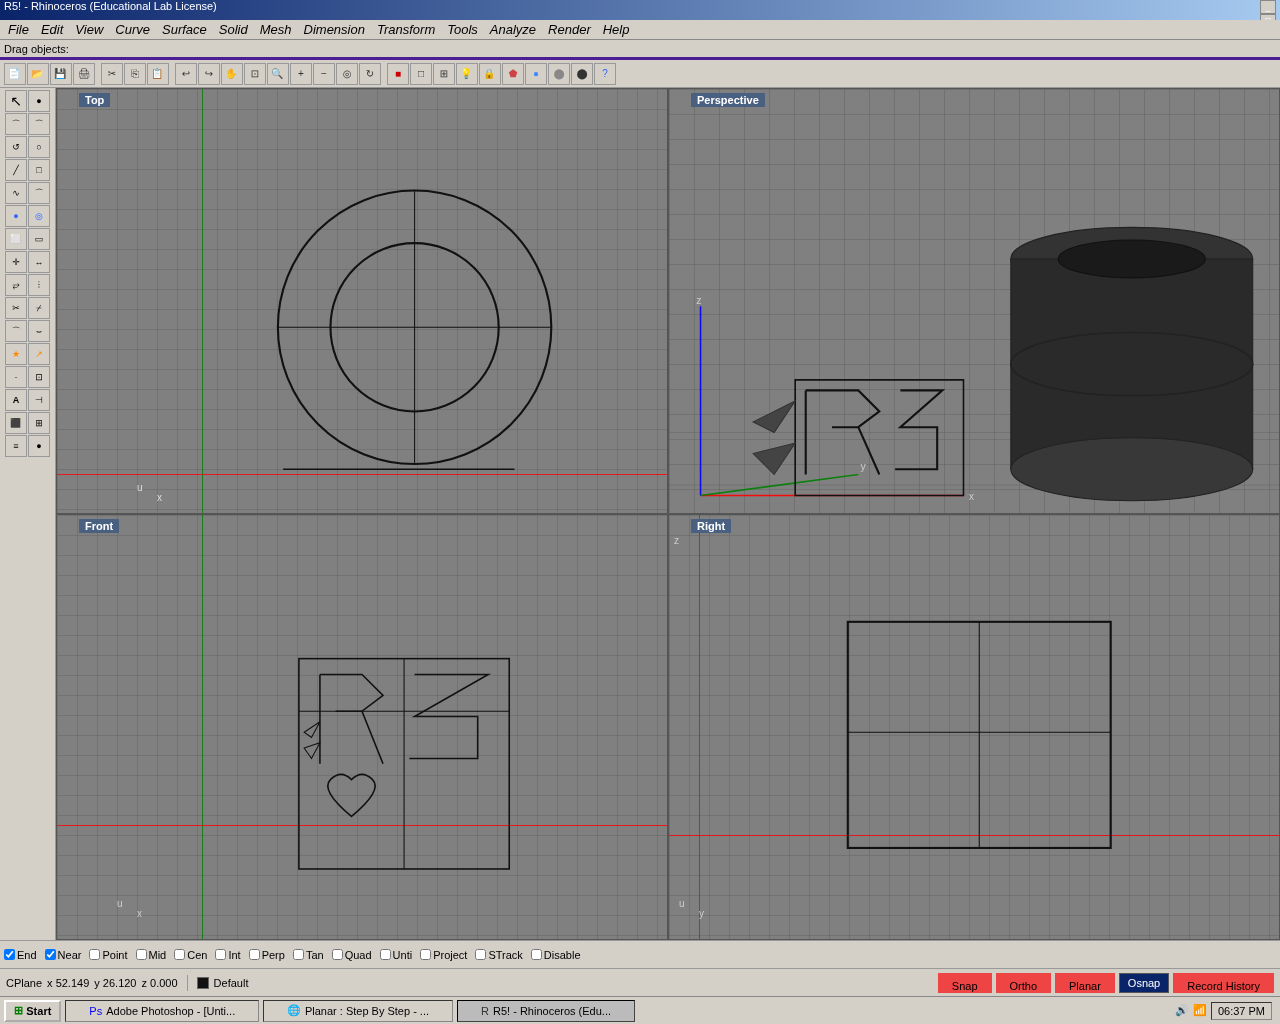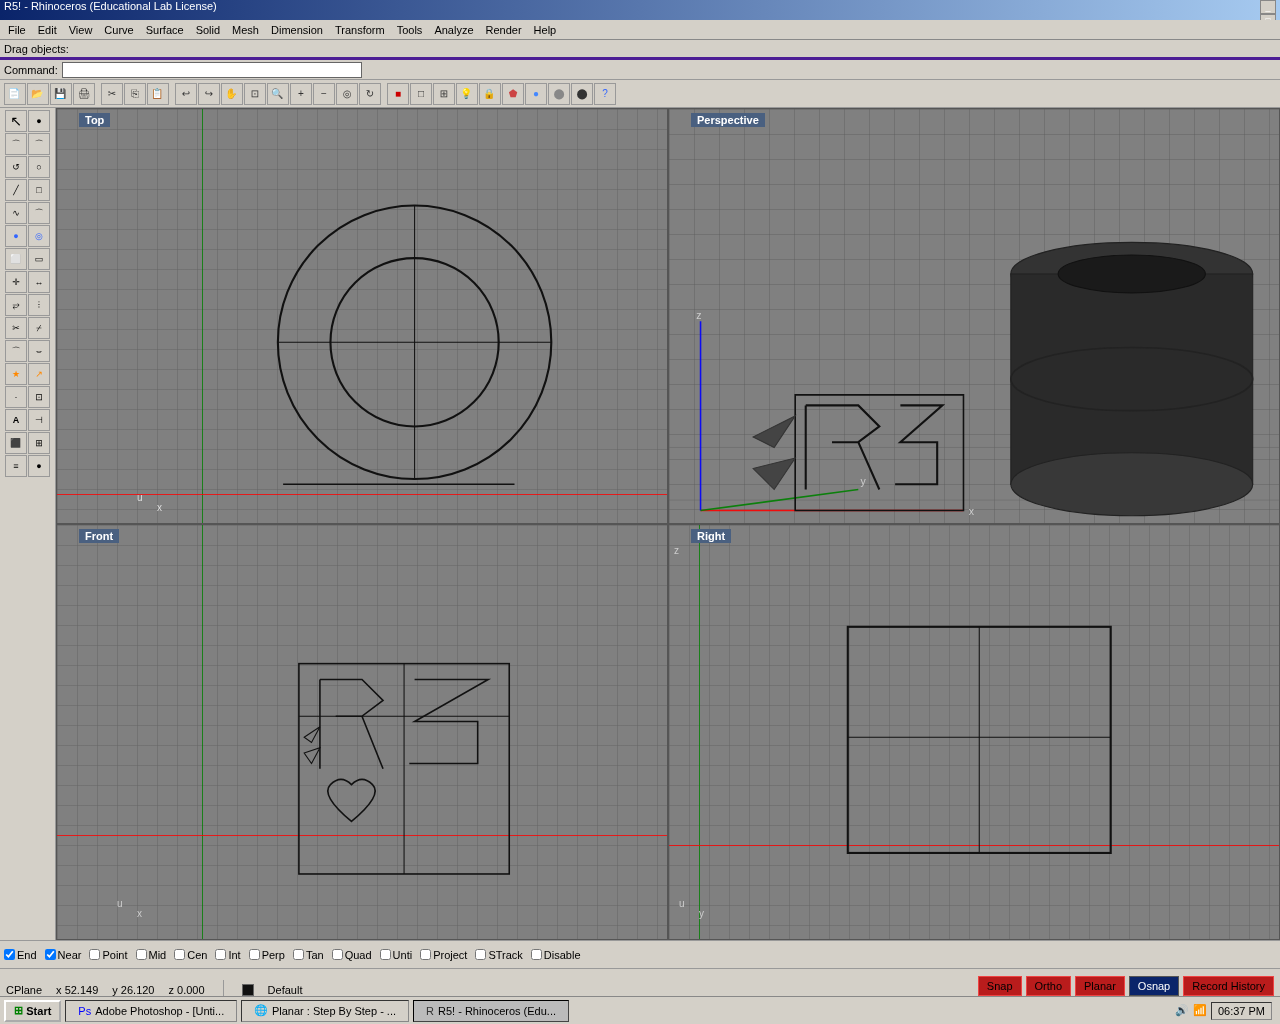--- a/index.html
+++ b/index.html
@@ -28,22 +28,23 @@
     #menu-bar {
       background: #d4d0c8;
       height: 20px;
       display: flex;
       align-items: center;
       padding: 0 2px;
       border-bottom: 1px solid #888;
     }
     .menu-item {
       padding: 2px 6px;
-      font-size: 11px;
+      font-size: 13px;
       cursor: pointer;
+      font-style: italic;
     }
 
     
     #status-area {
       background: #d4d0c8;
       height: 20px;
       display: flex;
       align-items: center;
       padding: 0 4px;
       font-size: 11px;
@@ -164,37 +165,37 @@
     .status-check {
       display: flex; align-items: center; gap: 2px;
     }
     .status-check input[type=checkbox] { width: 11px; height: 11px; }
 
     
     #info-bar {
       background: #d4d0c8;
       height: 28px;
       display: flex;
-      align-items: flex-end;
+      align-items: center;
       padding: 0 6px;
       border-top: 1px solid #999;
       font-size: 11px;
-      gap: 14px;
+      gap: 5px;
     }
 
     
     #status-buttons {
       display: flex;
       align-items: center;
       margin-left: auto;
       gap: 4px;
     }
     .status-btn {
-      background: #b91c1c;
-      border: 1px solid #ef4444;
+      background: #ef4444;
+      border: 6px solid #ef4444;
       padding: 1px 8px;
       font-size: 11px;
       cursor: pointer;
       height: 20px;
     }
     .status-btn.active {
       background: #0a246a;
       color: white;
       border: 1px solid #555;
     }
@@ -219,21 +220,21 @@
       padding: 2px 8px;
       font-size: 11px;
       font-weight: bold;
       cursor: pointer;
       height: 22px;
       display: flex; align-items: center;
     }
     .taskbar-item {
       background: #d4d0c8;
       border: 1px inset #888;
-      padding: 2px 12px;
+      padding: 2px 23px;
       font-size: 11px;
       cursor: pointer;
       height: 22px;
       display: flex; align-items: center;
       min-width: 120px;
     }
     .taskbar-time {
       margin-left: auto;
       background: #d4d0c8;
       border: 1px inset #888;
@@ -306,24 +307,20 @@
       <span class="menu-item">Tools</span>
       <span class="menu-item">Analyze</span>
       <span class="menu-item">Render</span>
       <span class="menu-item">Help</span>
     </div>
 
     <div id="status-area">
       <span>Drag objects:</span>
     </div>
 
-    <div id="command-area">
-      <span id="command-label">Command:</span>
-      <input id="command-input" type="text" class="command-input" style="">
-    </div>
 
     <div id="toolbar">
       <div class="toolbar-btn">📄</div>
       <div class="toolbar-btn">📂</div>
       <div class="toolbar-btn">💾</div>
       <div class="toolbar-btn">🖨</div>
       <div class="toolbar-separator"></div>
       <div class="toolbar-btn">✂</div>
       <div class="toolbar-btn">⎘</div>
       <div class="toolbar-btn">📋</div>

